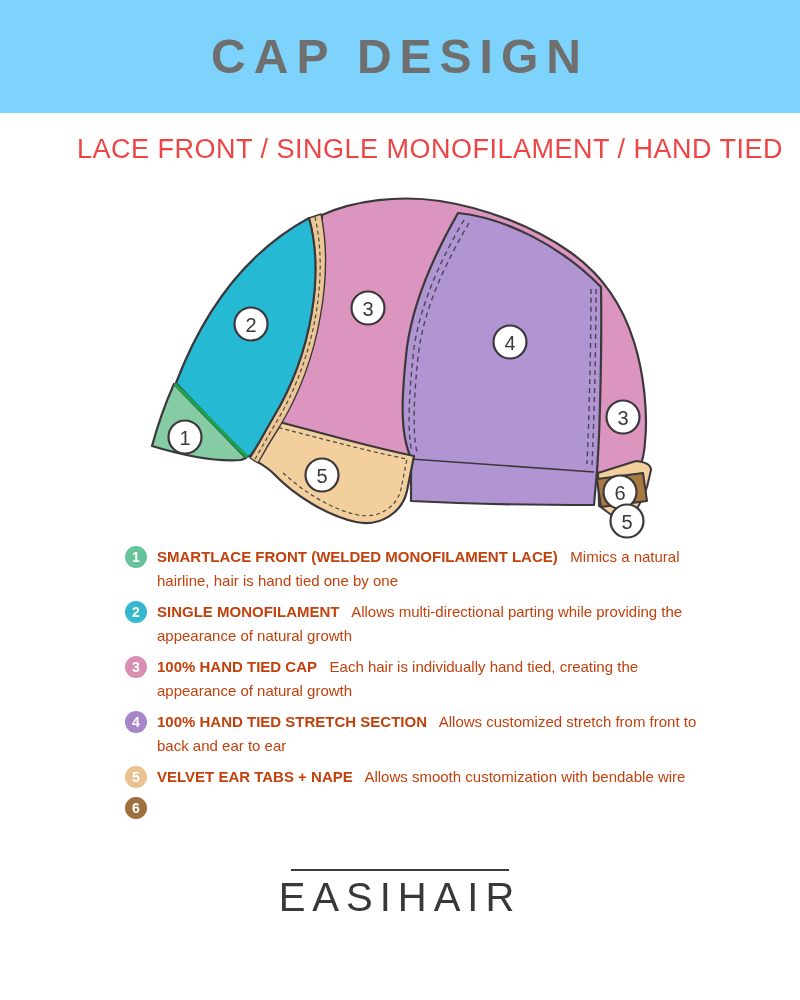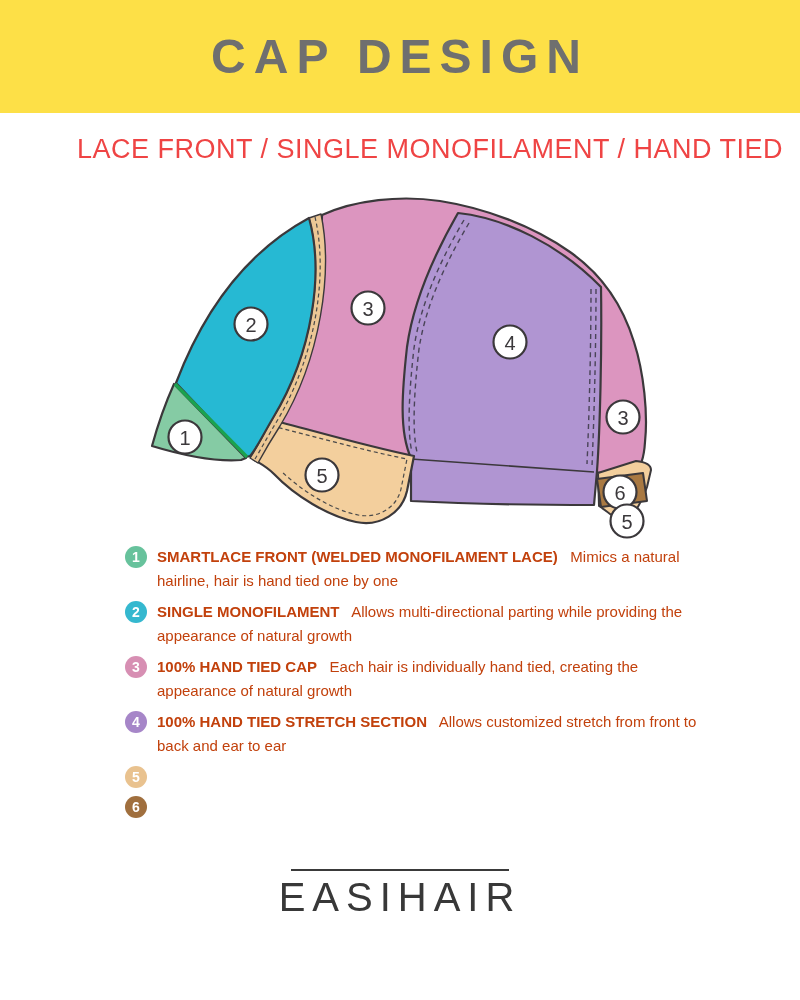--- a/index.html
+++ b/index.html
@@ -1,21 +1,21 @@
 <!DOCTYPE html>
 <html><head>
 <meta charset="utf-8">
 <style>
   html,body{margin:0;padding:0;}
   .page{
     position:relative;width:800px;height:1000px;background:#ffffff;overflow:hidden;
     font-family:"Liberation Sans",sans-serif;
   }
   .header-band{
-    position:absolute;left:0;top:0;width:800px;height:113px;background:#fde047;
+    position:absolute;left:0;top:0;width:800px;height:113px;background:#7dd3fc;
     display:flex;align-items:center;justify-content:center;
   }
   .header-title{
     font-size:48px;font-weight:700;letter-spacing:8px;color:#6f6f6f;
   }
   .subtitle{
     position:absolute;left:0;top:134px;width:783px;text-align:right;
     font-size:27px;font-weight:400;letter-spacing:0.5px;color:#ef4444;
   }
   .diagram{position:absolute;left:0;top:192px;width:800px;height:355px;}
@@ -163,20 +163,24 @@
     <div class="legend-item">
       <div class="bullet" style="background: rgb(166, 134, 200);">4</div>
       <div class="legend-text">
         <span class="lg-title">100% HAND TIED STRETCH SECTION</span>
         <span class="lg-desc">&nbsp; Allows customized stretch from front to back and ear to ear</span>
       </div>
     </div>
 
     <div class="legend-item">
       <div class="bullet" style="background: rgb(233, 194, 143);">5</div>
+      <div class="legend-text">
+        <span class="lg-title">VELVET EAR TABS + NAPE</span>
+        <span class="lg-desc">&nbsp; Allows smooth customization with bendable wire</span>
+      </div>
     </div>
 
     <div class="legend-item">
       <div class="bullet" style="background: rgb(160, 111, 62);">6</div>
     </div>
   </div>
 
   <div class="logo">
     <hr class="logo-divider">
     <div class="logo-sub">EASIHAIR</div>

